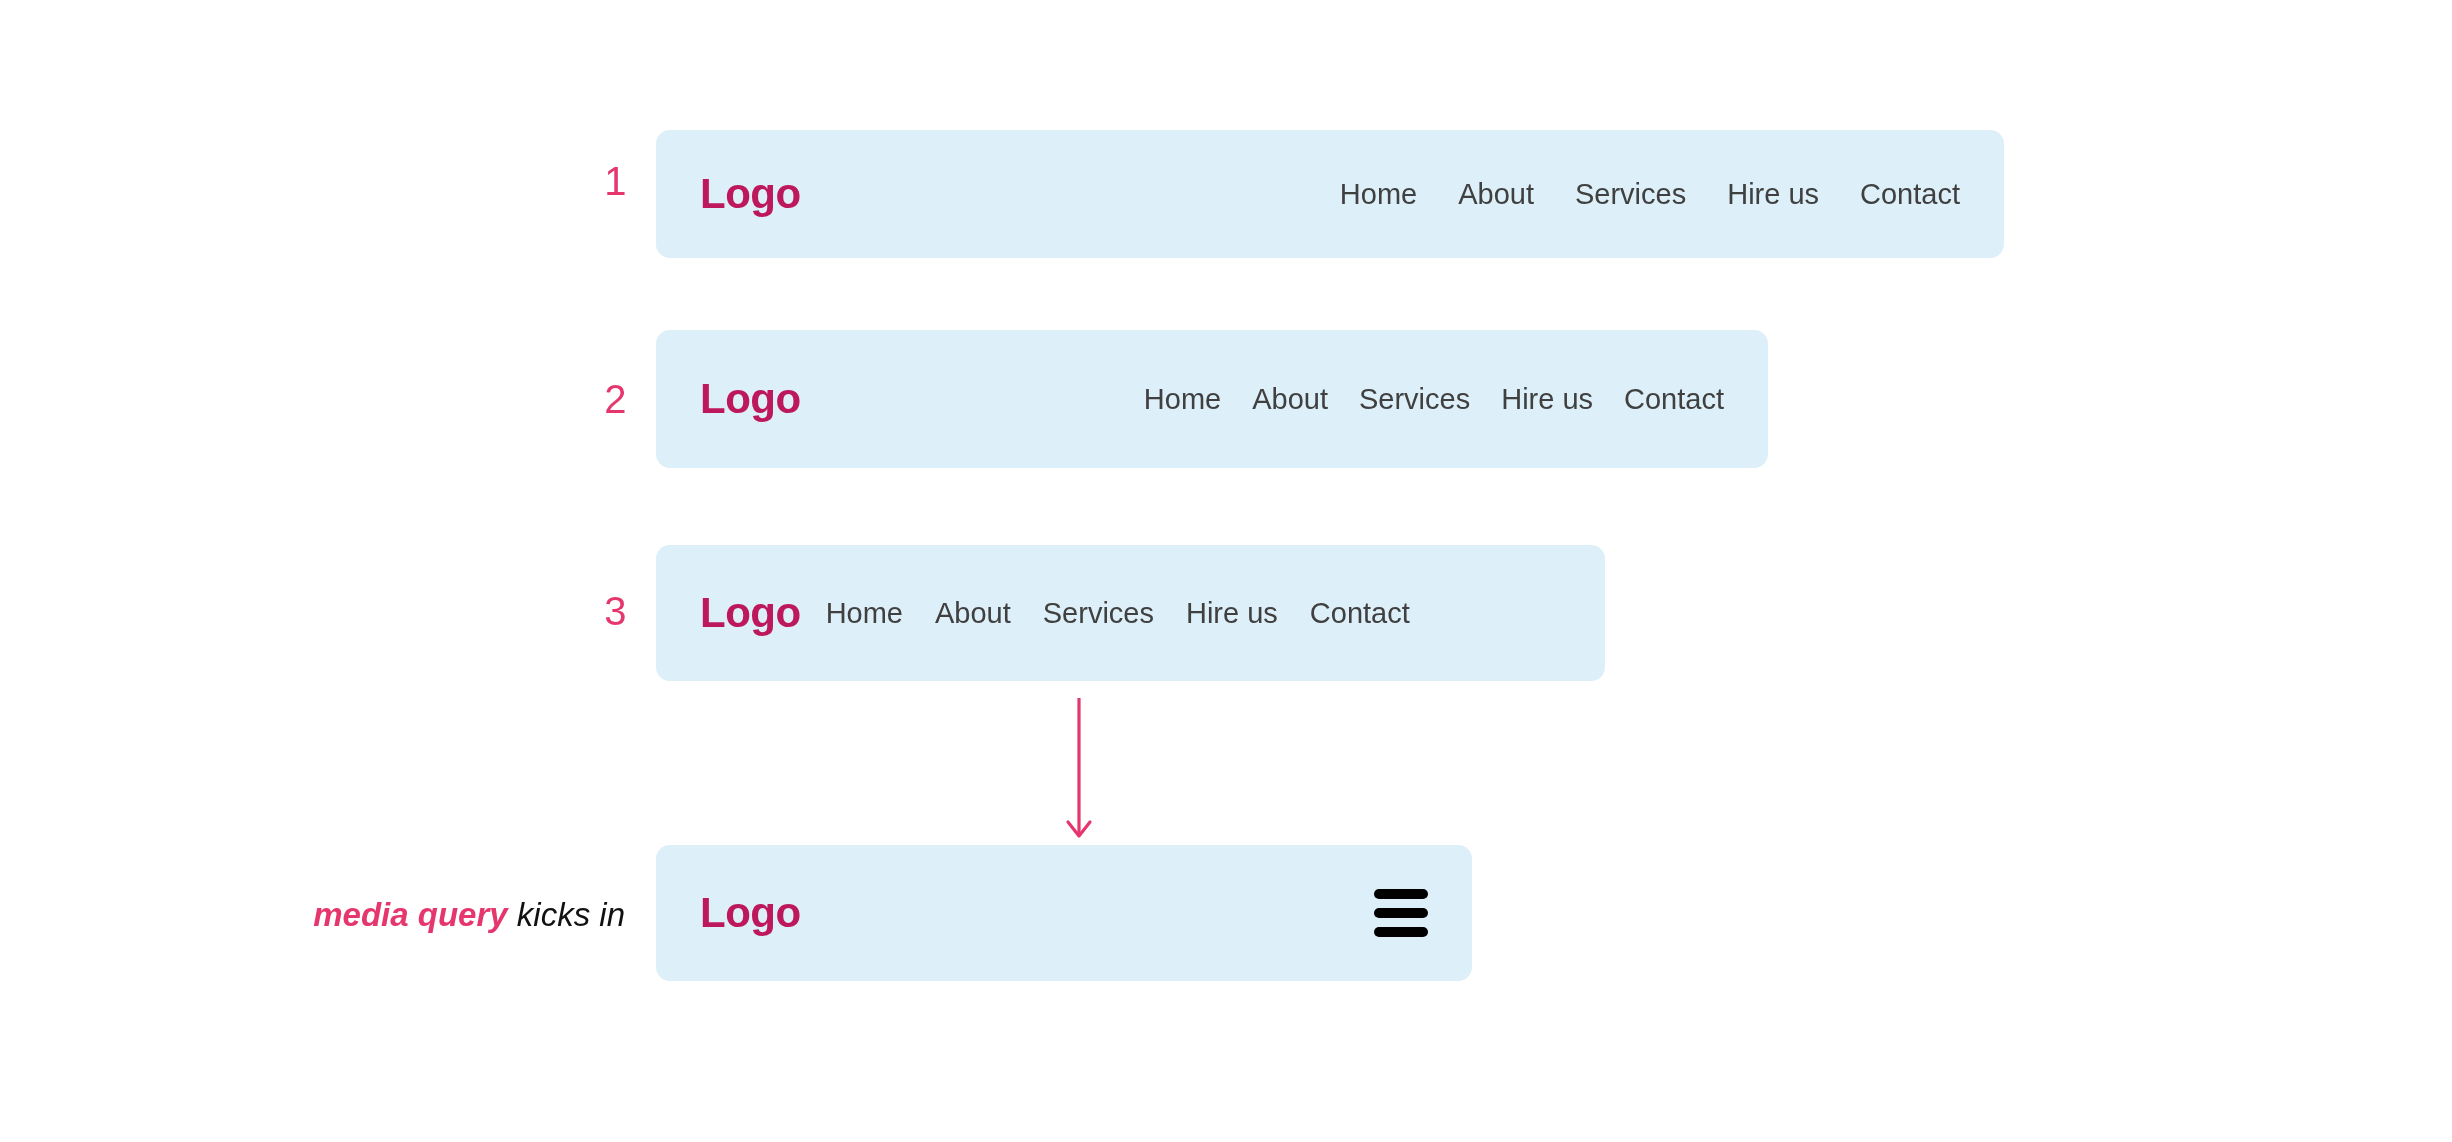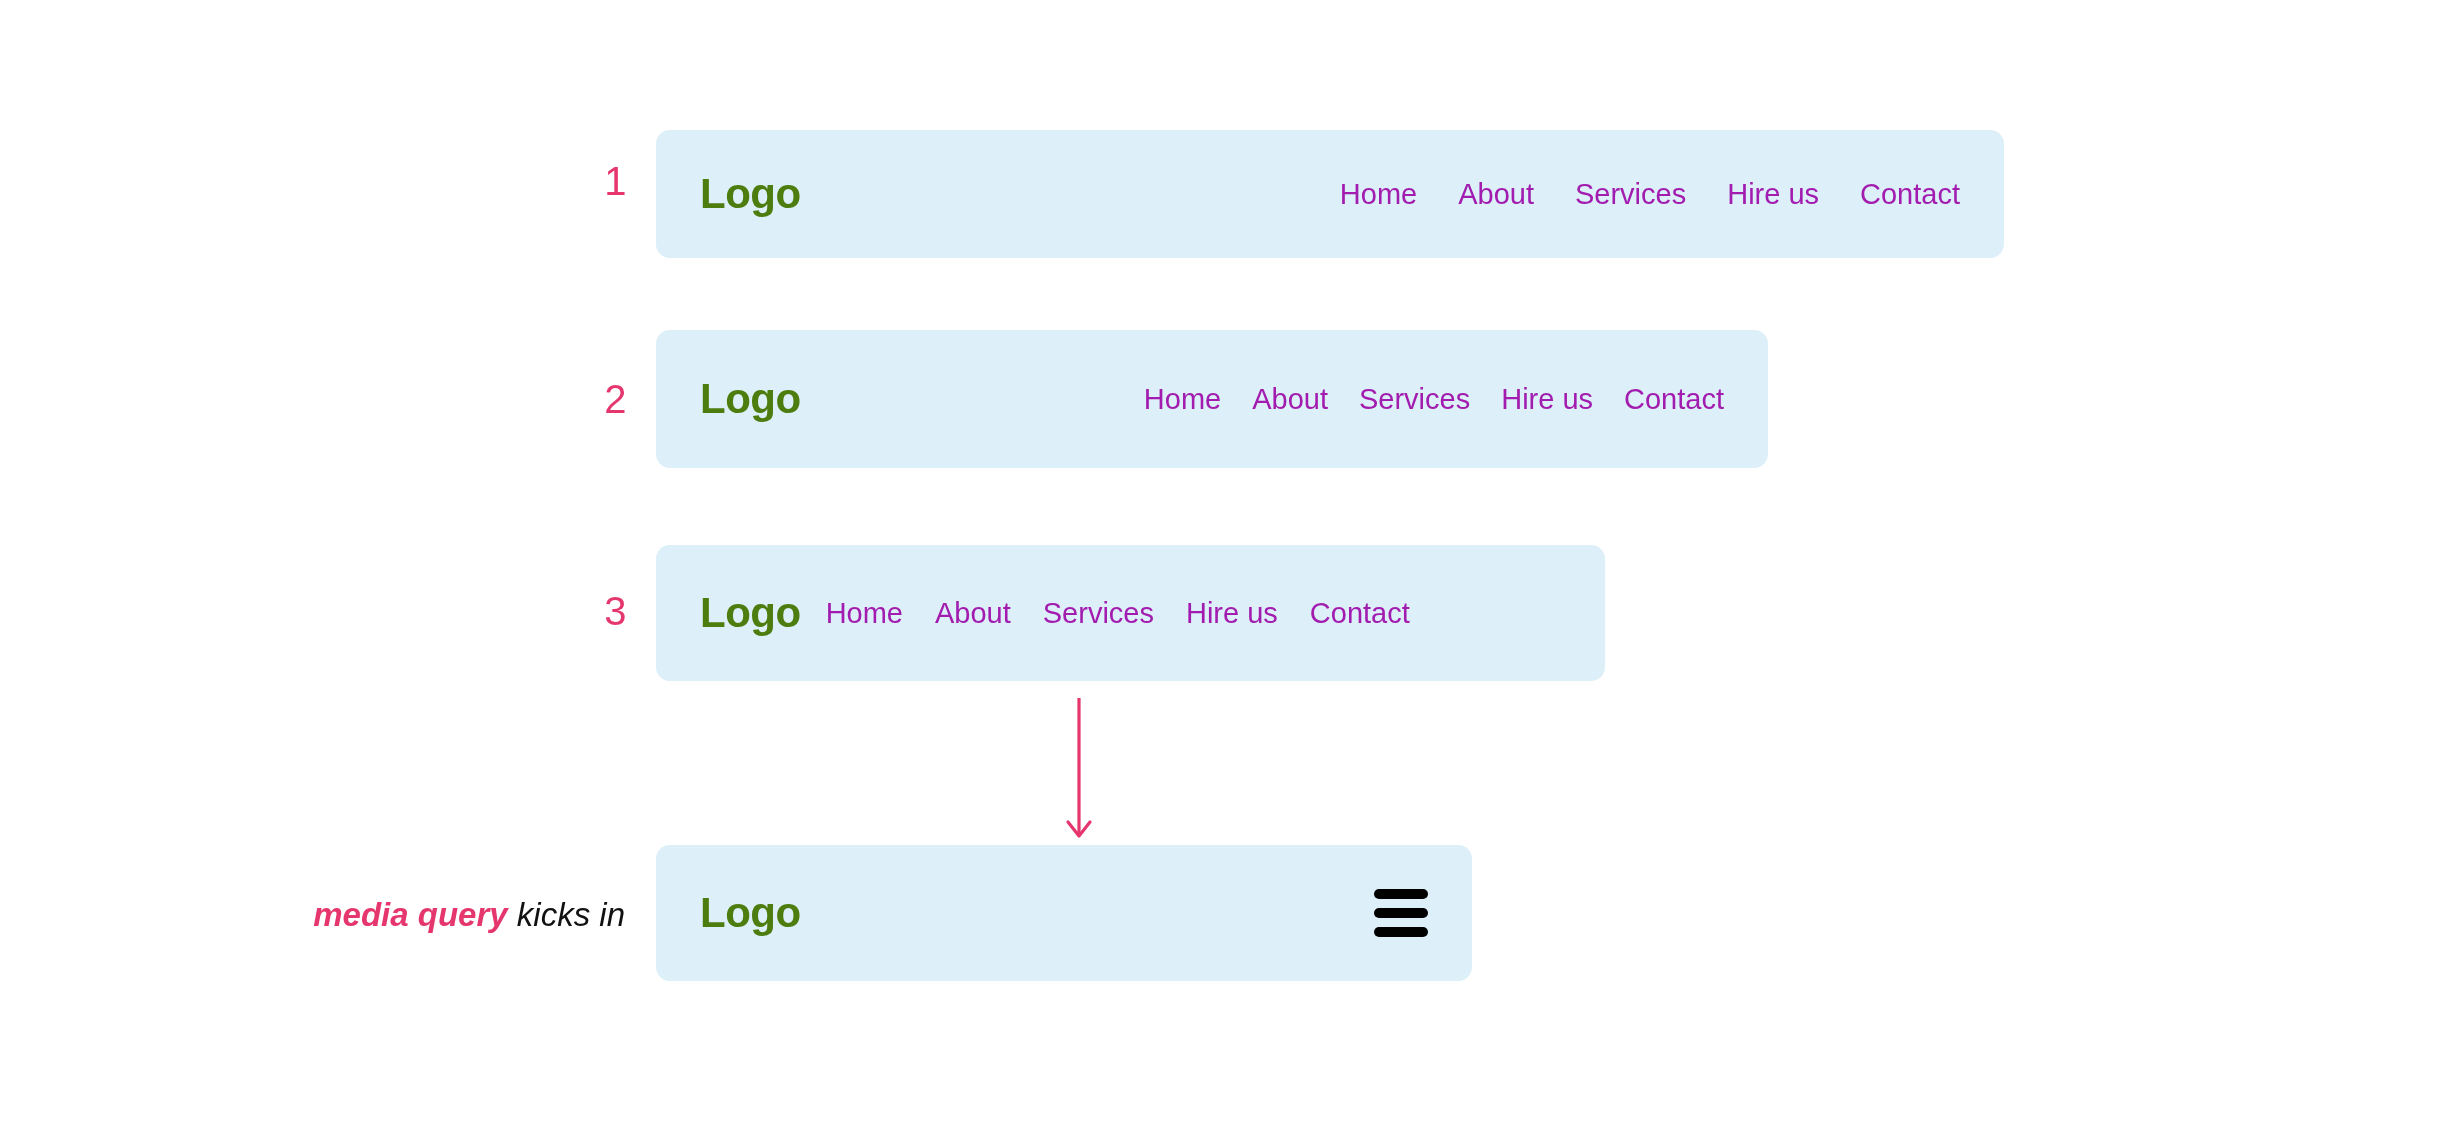--- a/index.html
+++ b/index.html
@@ -51,35 +51,35 @@
   .navbar {
     position: absolute;
     background: #ddeff8;
     border-radius: 14px;
     display: flex;
     align-items: center;
     box-sizing: border-box;
   }
 
   .logo {
-    color: #4d7c0f;
+    color: #be185d;
     font-size: 42px;
     font-weight: bold;
     letter-spacing: -0.5px;
     line-height: 1;
     white-space: nowrap;
   }
 
   .navlinks {
     display: flex;
     align-items: center;
     white-space: nowrap;
   }
   .navlink {
-    color: #a21caf;
+    color: #404040;
     font-size: 29px;
     line-height: 1;
     white-space: nowrap;
   }
 
   
   .nav-1 { left: 656px; top: 130px; width: 1348px; height: 128px; padding: 0 44px; }
   .nav-1 .navlinks { margin-left: auto; gap: 41px; }
 
   

